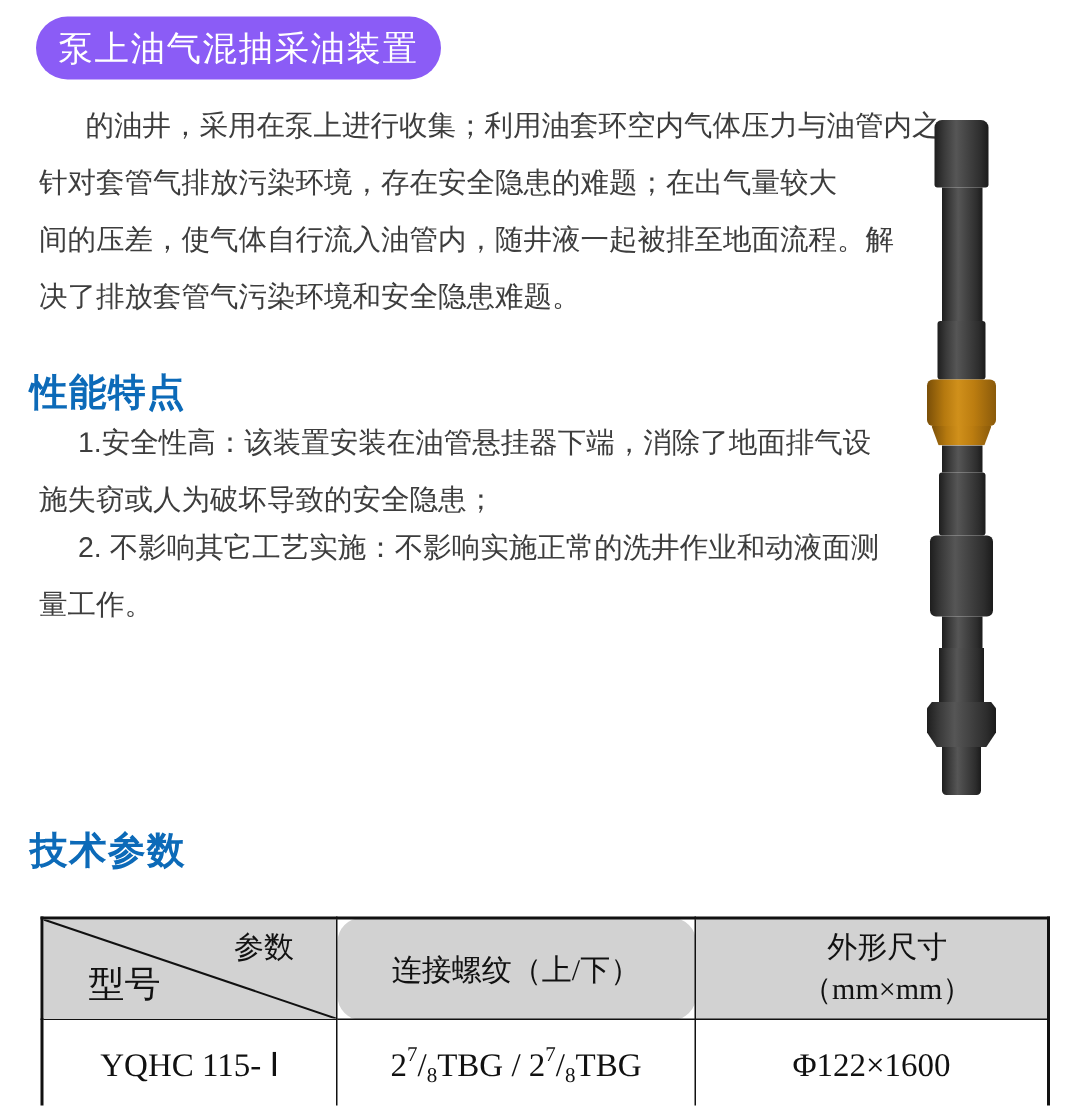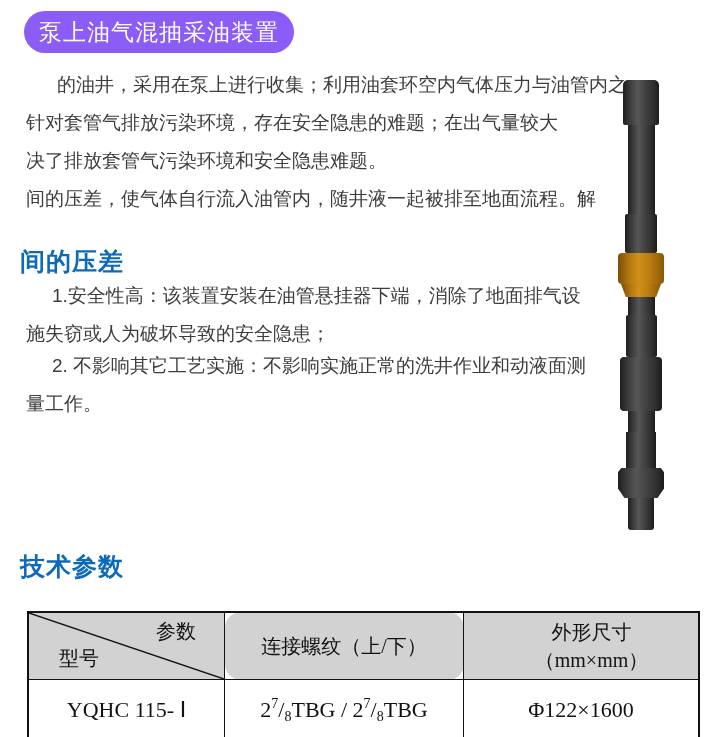--- a/index.html
+++ b/index.html
@@ -52,21 +52,21 @@
   table.spec td { border:1.6px solid #111111; text-align:center; vertical-align:middle; }
   table.spec tr.head td { background:#d2d2d2; height:64px; font-size:20px; }
   table.spec tr.data td { background:#ffffff; height:57px; font-size:22px; }
   .col-model  { width:195px; }
   .col-thread { width:236px;border-radius:16px; }
   .col-size   { width:232px; }
 
   .corner-cell { position:relative; padding:0;margin-left:40px; }
   .corner-cell svg { position:absolute; left:0; top:0; width:100%; height:100%; }
   .corner-top    { position:absolute; top:5px;  right:28px; font-size:20px; }
-  .corner-bottom { position:absolute; bottom:7px; left:30px; font-size:20px;text-align:right; }
+  .corner-bottom { position:absolute; bottom:7px; left:30px; font-size:24px;text-align:right; }
 
   .size-head .l { display:block; line-height:28px;margin-left:21px; }
 
   sup.frac { font-size:14px; position:relative; top:-1px; vertical-align:top; }
   sub.frac { font-size:14px; position:relative; top:4px;  vertical-align:baseline; }
 
   
   .device {
     position:absolute; left:615px; top:80px; width:52px; height:450px;
     display:flex; flex-direction:column; align-items:center;
@@ -90,25 +90,25 @@
 </head>
 <body>
 
 <div class="banner">
   <span>泵上油气混抽采油装置</span>
 </div>
 
 <div class="textblock intro">
   <div class="line">的油井，采用在泵上进行收集；利用油套环空内气体压力与油管内之</div>
   <div class="line">针对套管气排放污染环境，存在安全隐患的难题；在出气量较大</div>
+  <div class="line">间的压差，使气体自行流入油管内，随井液一起被排至地面流程。解</div>
   <div class="line">决了排放套管气污染环境和安全隐患难题。</div>
-  <div class="line">间的压差，使气体自行流入油管内，随井液一起被排至地面流程。解</div>
 </div>
 
-<div class="blue-heading h-features">间的压差</div>
+<div class="blue-heading h-features">性能特点</div>
 
 <div class="textblock feat-item feat-1">
   <div class="line">1.安全性高：该装置安装在油管悬挂器下端，消除了地面排气设</div>
   <div class="line">施失窃或人为破坏导致的安全隐患；</div>
 </div>
 
 <div class="textblock feat-item feat-2">
   <div class="line">2. 不影响其它工艺实施：不影响实施正常的洗井作业和动液面测</div>
   <div class="line">量工作。</div>
 </div>

